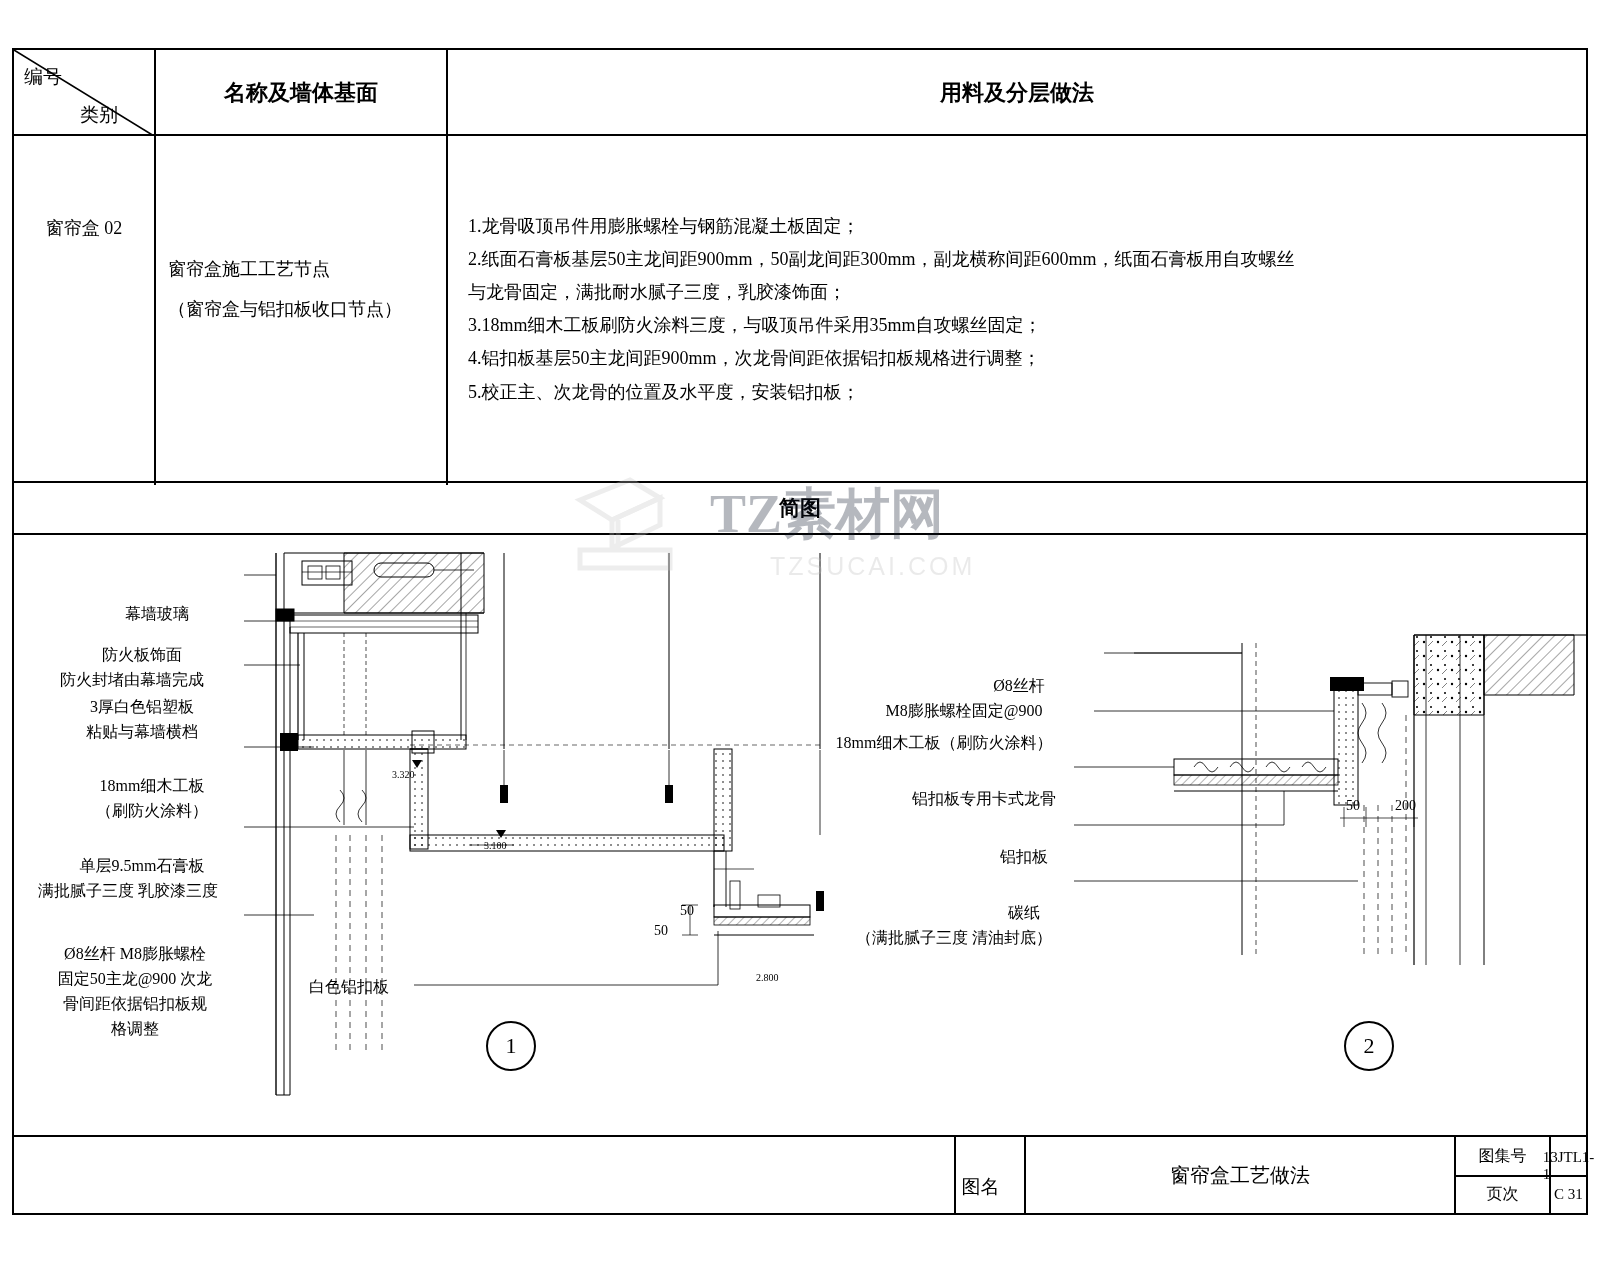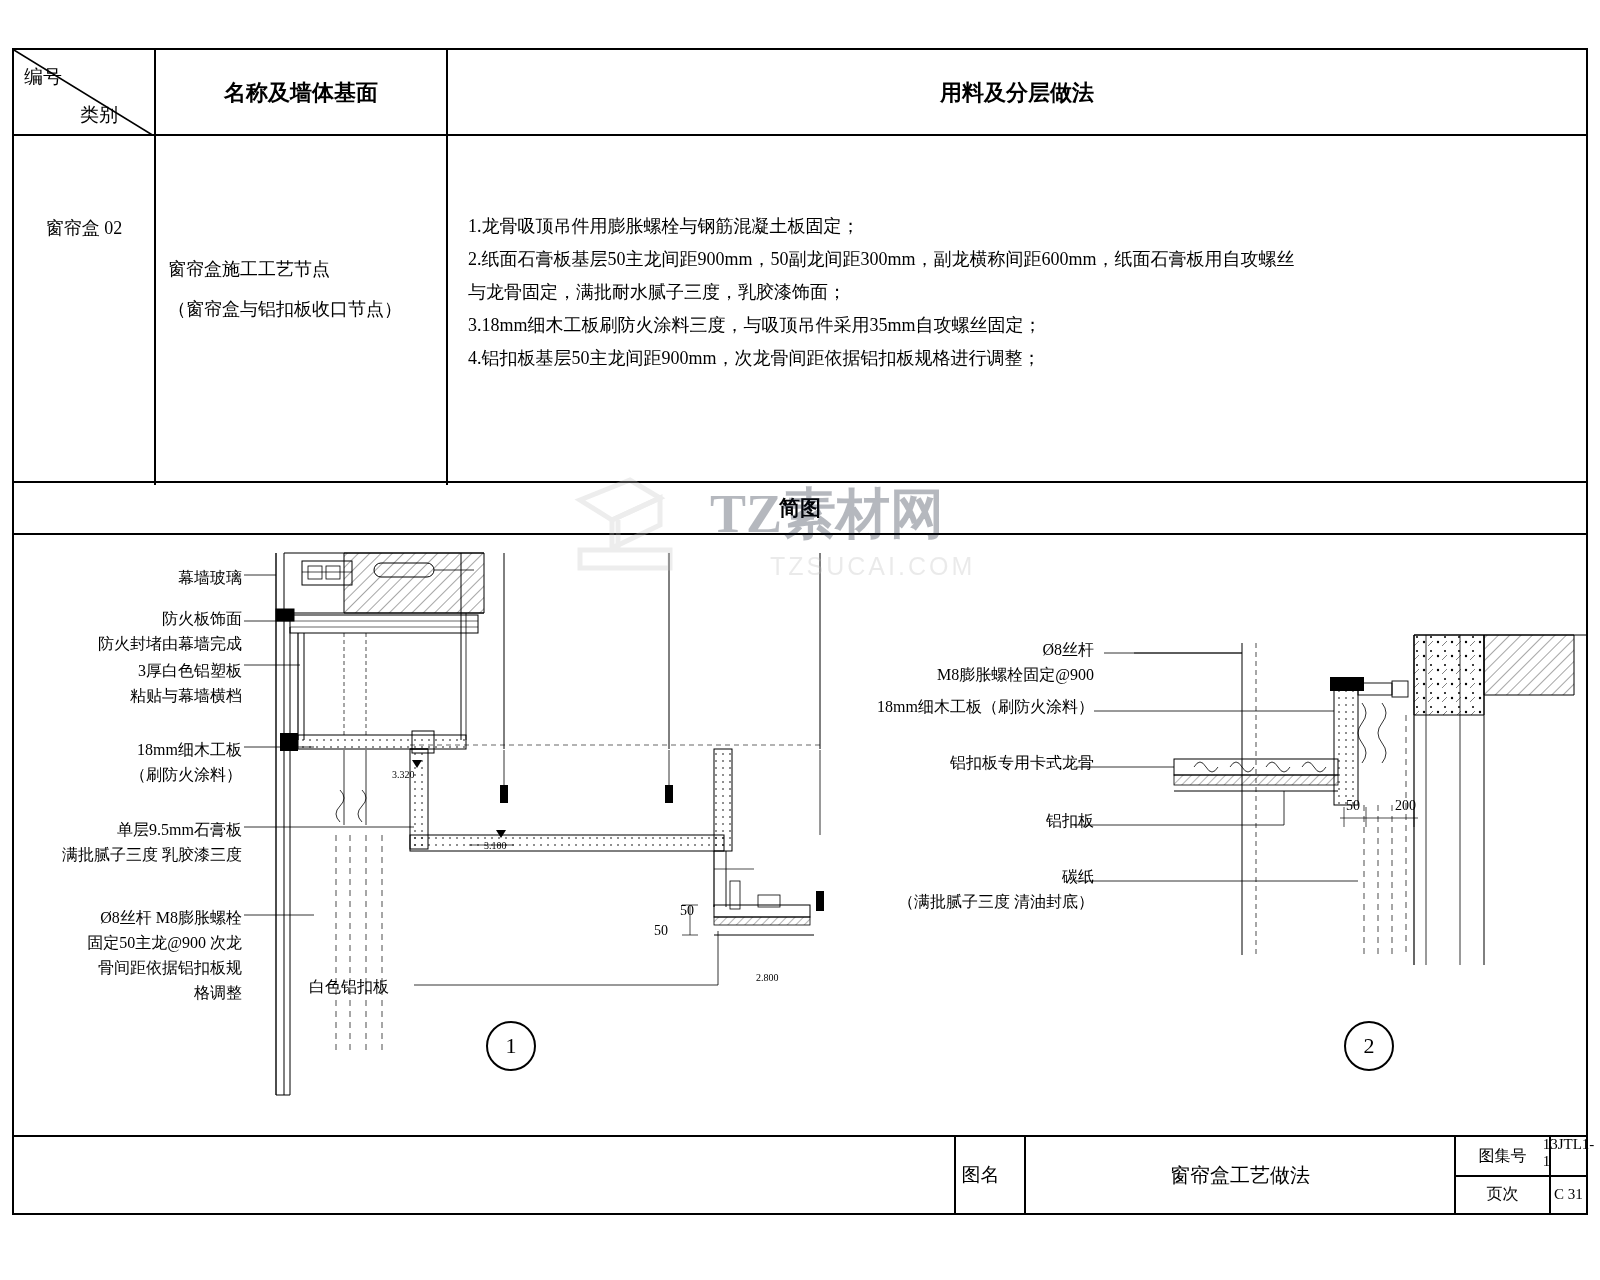--- a/index.html
+++ b/index.html
@@ -160,50 +160,50 @@
     border: 2px solid #000;
     box-sizing: border-box;
   }
   .tb-v1 { position:absolute; left:940px; top:0; height:100%; border-left:2px solid #000; }
   .tb-v2 { position:absolute; left:1010px; top:0; height:100%; border-left:2px solid #000; }
   .tb-v3 { position:absolute; left:1440px; top:0; height:100%; border-left:2px solid #000; }
   .tb-v4 { position:absolute; left:1535px; top:0; height:100%; border-left:2px solid #000; }
   .tb-h1 { position:absolute; left:1440px; top:38px; width:134px; border-top:2px solid #000; }
   .tb-label {
     position: absolute;
-    left: 942px; top: 0;
+    left: 942px; top: 12px;
     width: 49px; height: 100%;
     display:flex; align-items:center; justify-content:center;
     font-size: 19px; font-family:"Liberation Serif", serif;
   }
   .tb-name {
     position: absolute;
     left: 1012px; top: 0;
     width: 428px; height: 100%;
     display:flex; align-items:center; justify-content:center;
     font-size: 20px; font-family:"Liberation Serif", serif;
   }
   .tb-k1 { position:absolute; left:1442px; top:0; width:93px; height:38px;
            display:flex;align-items:center;justify-content:center;font-size:16px;font-family:"Liberation Serif",serif;}
-  .tb-v1t{ position:absolute; left:1537px; top:0; right:0; height:32px;
+  .tb-v1t{ position:absolute; left:1537px; top:13px; right:0; height:32px;
            display:flex;align-items:center;justify-content:center;font-size:15px;font-family:"Liberation Serif",serif;}
   .tb-k2 { position:absolute; left:1442px; top:38px; width:93px; bottom:0;
            display:flex;align-items:center;justify-content:center;font-size:16px;font-family:"Liberation Serif",serif;}
   .tb-v2t{ position:absolute; left:1537px; top:38px; right:0; bottom:0;
            display:flex;align-items:center;justify-content:center;font-size:15px;font-family:"Liberation Serif",serif;}
 
   
   .lbl {
     position: absolute;
     font-size: 16px;
     font-family: "Liberation Serif", serif;
     white-space: nowrap;
     line-height: 1.45;
   }
-  .lbl.r { text-align: right; }
+  .lbl.r { text-align: center; margin-top: 36px; }
   .tiny { font-size: 10px; font-family: "Liberation Serif", serif; position:absolute; }
 
   .circle-num {
     position: absolute;
     width: 46px; height: 46px;
     border: 2px solid #000;
     border-radius: 50%;
     display:flex; align-items:center; justify-content:center;
     font-size: 22px;
     font-family: "Liberation Serif", serif;
@@ -264,20 +264,21 @@
       <span>窗帘盒施工工艺节点</span>
       <span class="sub">（窗帘盒与铝扣板收口节点）</span>
     </div>
 
     <div class="method-cell">
       <div>1.龙骨吸顶吊件用膨胀螺栓与钢筋混凝土板固定；</div>
       <div>2.纸面石膏板基层50主龙间距900mm，50副龙间距300mm，副龙横称间距600mm，纸面石膏板用自攻螺丝</div>
       <div>与龙骨固定，满批耐水腻子三度，乳胶漆饰面；</div>
       <div>3.18mm细木工板刷防火涂料三度，与吸顶吊件采用35mm自攻螺丝固定；</div>
       <div>4.铝扣板基层50主龙间距900mm，次龙骨间距依据铝扣板规格进行调整；</div>
+      <div>5.校正主、次龙骨的位置及水平度，安装铝扣板；</div>
     </div>
   </div>
 
   <div class="jiantu-band">简图</div>
 
   <div class="draw-area">
 
     <svg width="1572" height="596" viewBox="0 0 1572 596" style="position:absolute;left:0;top:0;">
       <defs>
         <pattern id="hatch" width="8" height="8" patternUnits="userSpaceOnUse" patternTransform="rotate(45)">

